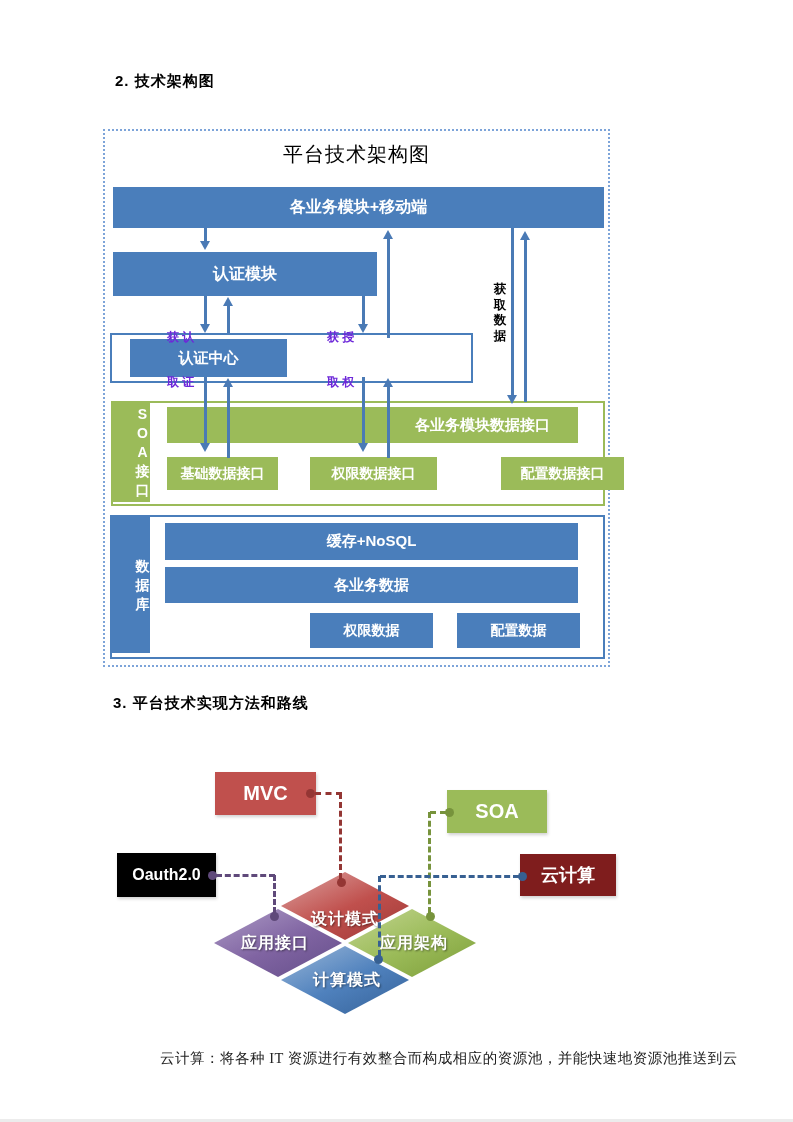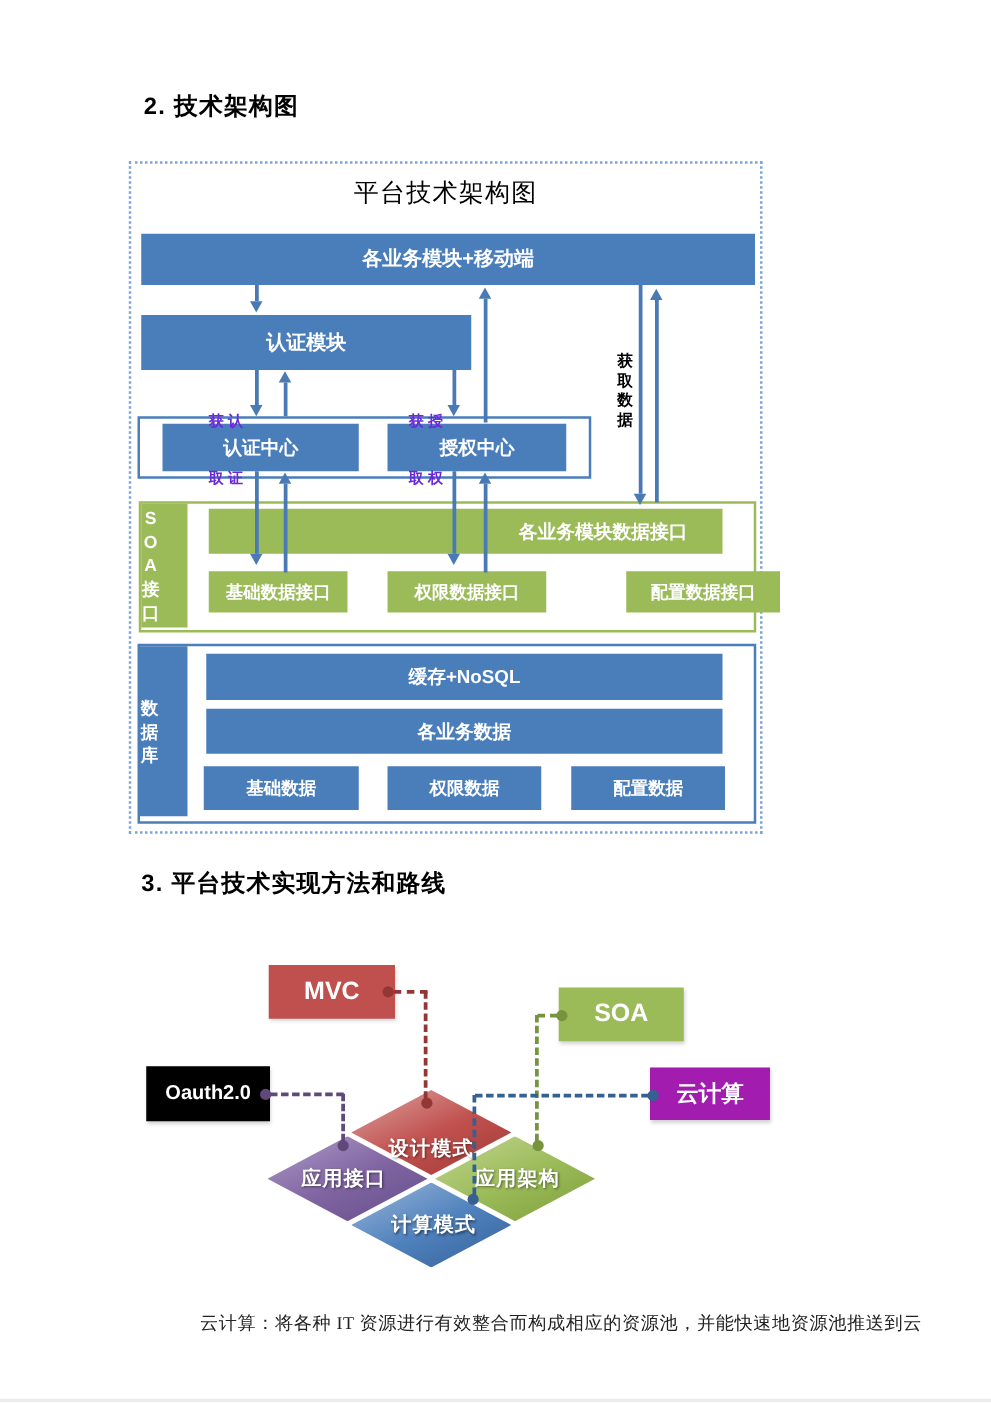--- a/index.html
+++ b/index.html
@@ -1,46 +1,46 @@
 <!DOCTYPE html>
 <html><head>
 <meta charset="utf-8">
 <style>
   html,body{margin:0;padding:0;background:#fff;}
   .page{position:relative;width:793px;height:1122px;background:#fff;overflow:hidden;
         font-family:"Liberation Sans",sans-serif;}
-  .heading{position:absolute;font-weight:bold;font-size:19px;color:#000;letter-spacing:1px;}
+  .heading{position:absolute;font-weight:bold;font-size:15px;color:#000;letter-spacing:1px;}
   
   .dotted-panel{position:absolute;border:2px dotted #7da4d9;background:#fff;}
   .panel-title{position:absolute;text-align:center;font-weight:normal;font-size:20px;color:#000;letter-spacing:1px;}
   
   .bar{position:absolute;display:flex;align-items:center;justify-content:center;
        color:#fff;font-weight:bold;background:#4a7ebb;}
   .bar.green{background:#9bbb59;}
   .outline-blue{position:absolute;border:2px solid #4a7ebb;background:transparent;}
   .outline-green{position:absolute;border:2px solid #9bbb59;background:transparent;}
-  .tabv{position:absolute;display:flex;align-items:center;justify-content:flex-start;text-align:center;
+  .tabv{position:absolute;display:flex;align-items:center;justify-content:flex-end;text-align:center;
         color:#fff;font-weight:bold;font-size:14px;line-height:19px;word-break:break-all;}
   .tabv span{display:block;width:15px;}
   
   .arr{position:absolute;width:3px;background:#4a7ab5;}
   .arr.down::after{content:"";position:absolute;left:-4px;bottom:-9px;
         border:5.5px solid transparent;border-bottom:none;border-top:9px solid #4a7ab5;}
   .arr.up::before{content:"";position:absolute;left:-4px;top:-9px;
         border:5.5px solid transparent;border-top:none;border-bottom:9px solid #4a7ab5;}
   .flow-label{position:absolute;font-size:12px;font-weight:bold;color:#6d28d9;line-height:15px;white-space:pre;}
   .flow-label-v{position:absolute;font-size:12.5px;font-weight:bold;color:#000;line-height:15.5px;
         width:14px;word-break:break-all;text-align:center;}
   
   .tag{position:absolute;display:flex;align-items:center;justify-content:center;
        color:#fff;font-weight:bold;box-shadow:1px 2px 3px rgba(0,0,0,.18);}
   .tag.red{background:#c0504d;}
   .tag.green{background:#9bbb59;}
   .tag.purple{background:#000000;}
-  .tag.blue{background:#a21caf;}
+  .tag.blue{background:#7f1d1d;}
   
   .dash-h{position:absolute;height:0;border-top:3px dashed;}
   .dash-v{position:absolute;width:0;border-left:3px dashed;}
   .dot{position:absolute;width:9px;height:9px;border-radius:50%;}
   .c-red{border-color:#943634;background:#943634;color:#943634;}
   .c-olive{border-color:#77933c;background:#77933c;color:#77933c;}
   .c-dpurple{border-color:#5f497a;background:#5f497a;color:#5f497a;}
   .c-dblue{border-color:#376092;background:#376092;color:#376092;}
   .dash-h.c-red,.dash-v.c-red{background:transparent;}
   .dash-h.c-olive,.dash-v.c-olive{background:transparent;}
@@ -70,38 +70,36 @@
   <div class="dotted-panel" style="left:103px;top:129px;width:503px;height:534px;"></div>
 
   <div class="panel-title" style="left:103px;top:141px;width:507px;">平台技术架构图</div>
 
   <div class="bar" style="left:113px;top:187px;width:491px;height:41px;font-size:16px;">各业务模块+移动端</div>
 
   <div class="bar" style="left:113px;top:252px;width:264px;height:44px;font-size:16px;">认证模块</div>
 
   <div class="outline-blue" style="left:110px;top:333px;width:359px;height:46px;"></div>
   <div class="bar" style="left:130px;top:339px;width:157px;height:38px;font-size:15px;">认证中心</div>
-  <div class="bar" style="left:310px;top:339px;width:143px;height:38px;font-size:15px;">授权中心</div>
 
   <div class="outline-green" style="left:111px;top:401px;width:490px;height:101px;"></div>
   <div class="tabv" style="left:113px;top:403px;width:37px;height:99px;background:#9bbb59;">
       <span>SOA接口</span>
     </div>
   <div class="bar green" style="left:167px;top:407px;width:411px;height:36px;font-size:15px;justify-content:flex-end;padding-right:28px;box-sizing:border-box;">各业务模块数据接口</div>
   <div class="bar green" style="left:167px;top:457px;width:111px;height:33px;font-size:14px;">基础数据接口</div>
   <div class="bar green" style="left:310px;top:457px;width:127px;height:33px;font-size:14px;">权限数据接口</div>
   <div class="bar green" style="left:457px;top:457px;width:123px;height:33px;font-size:14px;margin-left:44px;">配置数据接口</div>
 
   <div class="outline-blue" style="left:110px;top:515px;width:491px;height:140px;"></div>
   <div class="tabv" style="left:112px;top:517px;width:38px;height:136px;background:#4a7ebb;">
       <span>数据库</span>
     </div>
   <div class="bar" style="left:165px;top:523px;width:413px;height:37px;font-size:15px;">缓存+NoSQL</div>
   <div class="bar" style="left:165px;top:567px;width:413px;height:36px;font-size:15px;">各业务数据</div>
-  <div class="bar" style="left:163px;top:613px;width:124px;height:35px;font-size:14px;">基础数据</div>
   <div class="bar" style="left:310px;top:613px;width:123px;height:35px;font-size:14px;">权限数据</div>
   <div class="bar" style="left:457px;top:613px;width:123px;height:35px;font-size:14px;">配置数据</div>
 
   <div class="arr down" style="left:203.5px;top:228px;height:13px;"></div>
   <div class="arr down" style="left:203.5px;top:296px;height:28px;"></div>
   <div class="arr up" style="left:226.5px;top:306px;height:27px;"></div>
   <div class="arr down" style="left:203.5px;top:377px;height:66px;"></div>
   <div class="arr up" style="left:226.5px;top:387px;height:71px;"></div>
 
   <div class="arr down" style="left:361.5px;top:296px;height:28px;"></div>

